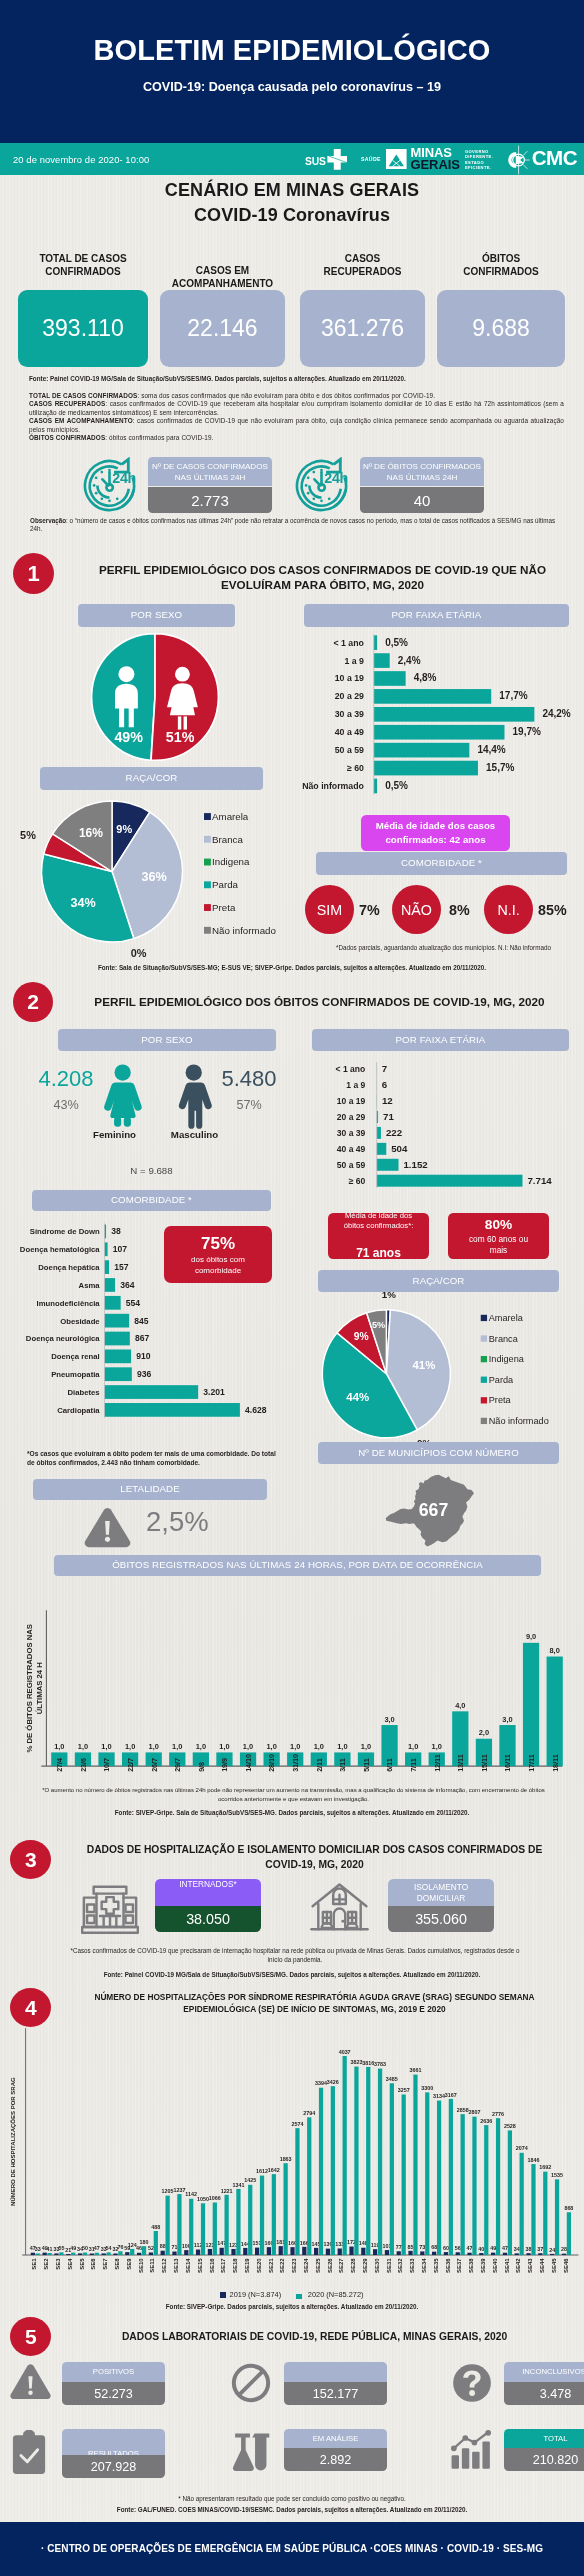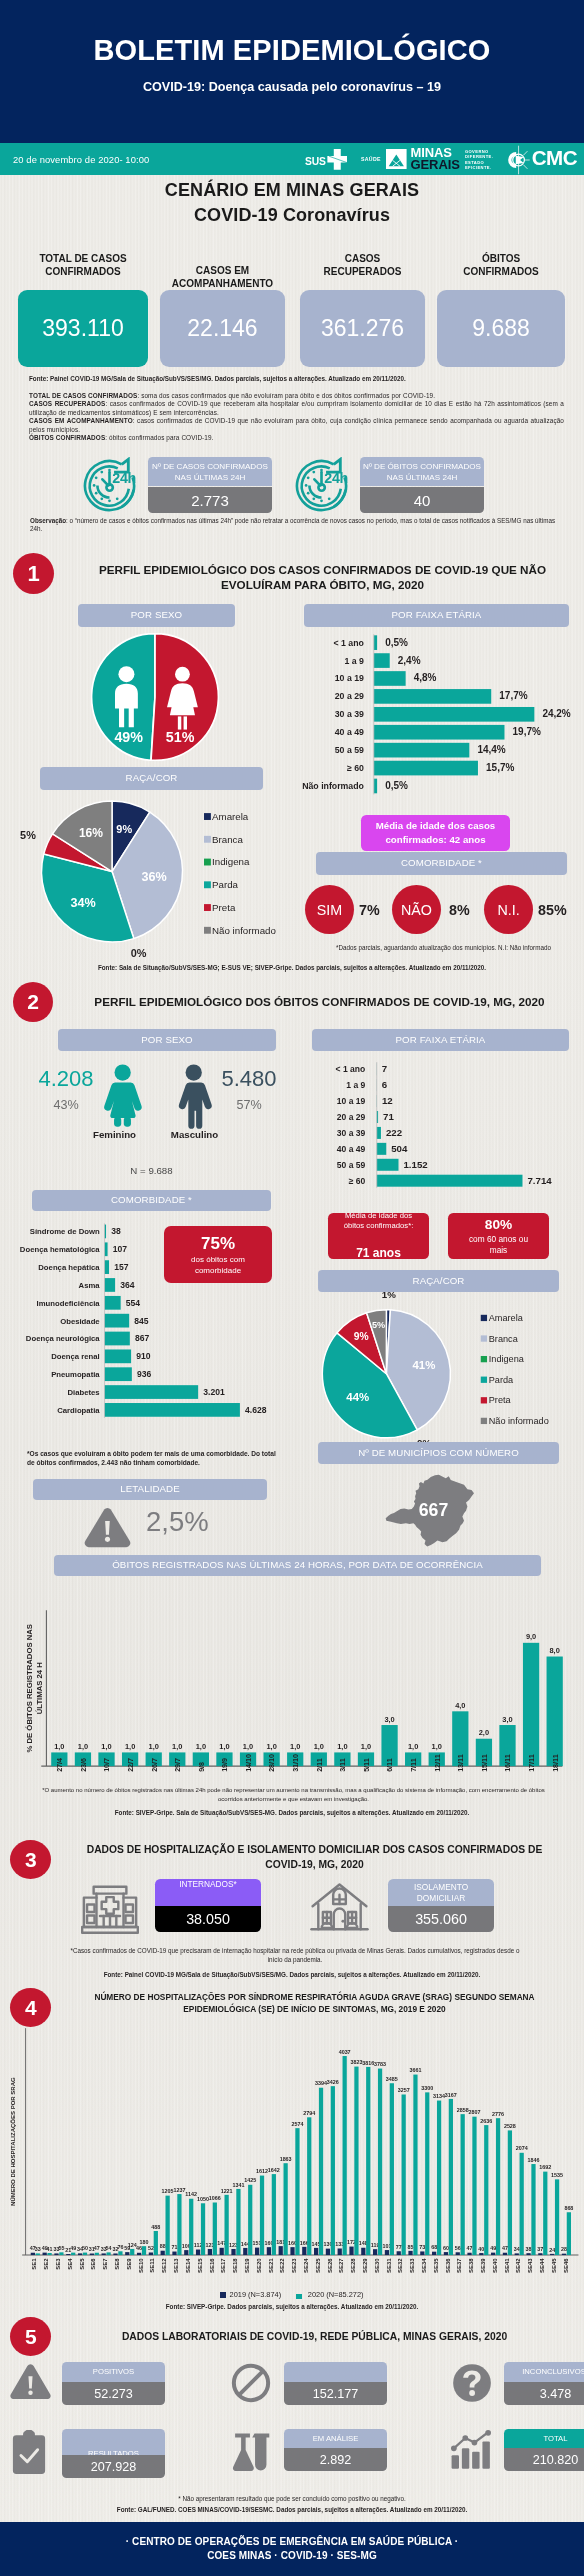--- a/index.html
+++ b/index.html
@@ -581,21 +581,21 @@
   <rect x="77.5" y="60" width="13" height="13"></rect>
   <path d="M44 28 h13 v8 h8 v13 h-8 v8 h-13 v-8 h-8 v-13 h8 Z"></path>
   <path d="M33 61 H68"></path>
   <path d="M39.5 61 V80 M50.5 61 V80 M61.5 61 V80"></path>
   <rect x="2" y="80" width="97" height="10"></rect>
  </g>
 </svg></div>
         <div class="abs center" style="left:155px;top:1.1px;width:106px;height:39px;background:#8b5cf6;border-radius:5.2px 5.2px 0 0;color:#fff;font-size:8.3px;padding-top:0;line-height:1.32;">
           <div>INTERNADOS*</div>
         </div>
-        <div class="abs center" style="left:155px;top:28px;width:106px;height:26px;background:#000000;border-radius:0 0 5.2px 5.2px;color:#fff;font-size:14.3px;display:flex;align-items:center;justify-content:center;">38.050</div>
+        <div class="abs center" style="left:155px;top:28px;width:106px;height:26px;background:#14532d;border-radius:0 0 5.2px 5.2px;color:#fff;font-size:14.3px;display:flex;align-items:center;justify-content:center;">38.050</div>
         <div class="abs" style="left:308px;top:2.9px;"><svg width="63" height="54" viewBox="0 0 110 94">
  <g fill="none" stroke="#7d7d80" stroke-width="4.2" stroke-linejoin="round" stroke-linecap="round">
   <path d="M8 44 L55 6 L102 44"></path>
   <path d="M18 40 V84 M92 40 V84"></path>
   <path d="M44 24 a11 11 0 0 1 22 0 v16 h-22 Z"></path>
   <path d="M55 24 V40 M44 32 H66"></path>
   <path d="M45 84 V58 a10 10 0 0 1 20 0 V84"></path>
   <circle cx="61" cy="70" r="2.6" fill="#7d7d80" stroke="none"></circle>
   <rect x="26" y="54" width="14" height="20"></rect>
   <path d="M33 54 V74 M26 64 H40"></path>
@@ -934,20 +934,20 @@
   </g>
           </svg></div>
         <div class="abs center" style="left:504px;top:69px;width:103px;height:19.5px;background:#0aa69b;border-radius:4.6px 4.6px 0 0;color:#fff;font-size:7.7px;padding-top:4.6px;line-height:1.3;">
           <div>TOTAL</div>
         </div>
         <div class="abs center" style="left:504px;top:88px;width:103px;height:23px;background:#77777a;border-radius:0 0 4.6px 4.6px;color:#fff;font-size:12.6px;display:flex;align-items:center;justify-content:center;">210.820</div>
       </div>
   <div class="abs note" style="left:0;top:2495px;width:584px;text-align:center;font-size:6.3px;">* Não apresentaram resultado que pode ser concluído como positivo ou negativo.</div>
   <div class="abs srcb" style="left:0;top:2506px;width:584px;text-align:center;font-size:6.3px;">Fonte: GAL/FUNED. COES MINAS/COVID-19/SESMC. Dados parciais, sujeitos a alterações. Atualizado em  20/11/2020.</div>
 
-  <div class="abs" style="left:0;top:2522px;width:584px;height:54px;background:#03245e;display:flex;flex-direction:column;align-items:center;justify-content:center;color:#fff;line-height:1.45;">
+  <div class="abs" style="left:0;top:2522px;width:584px;height:54px;background:#03245e;display:flex;flex-direction:row;align-items:center;justify-content:center;color:#fff;line-height:1.45;">
     <div style="font-size:10px;font-weight:bold;letter-spacing:0.1px;">· CENTRO DE OPERAÇÕES DE EMERGÊNCIA EM SAÚDE PÚBLICA ·</div>
     <div style="font-size:10px;font-weight:bold;letter-spacing:0.1px;">COES MINAS · COVID-19 · SES-MG</div>
   </div>
 
   </div>
 </div>
 
 
 </body></html>

